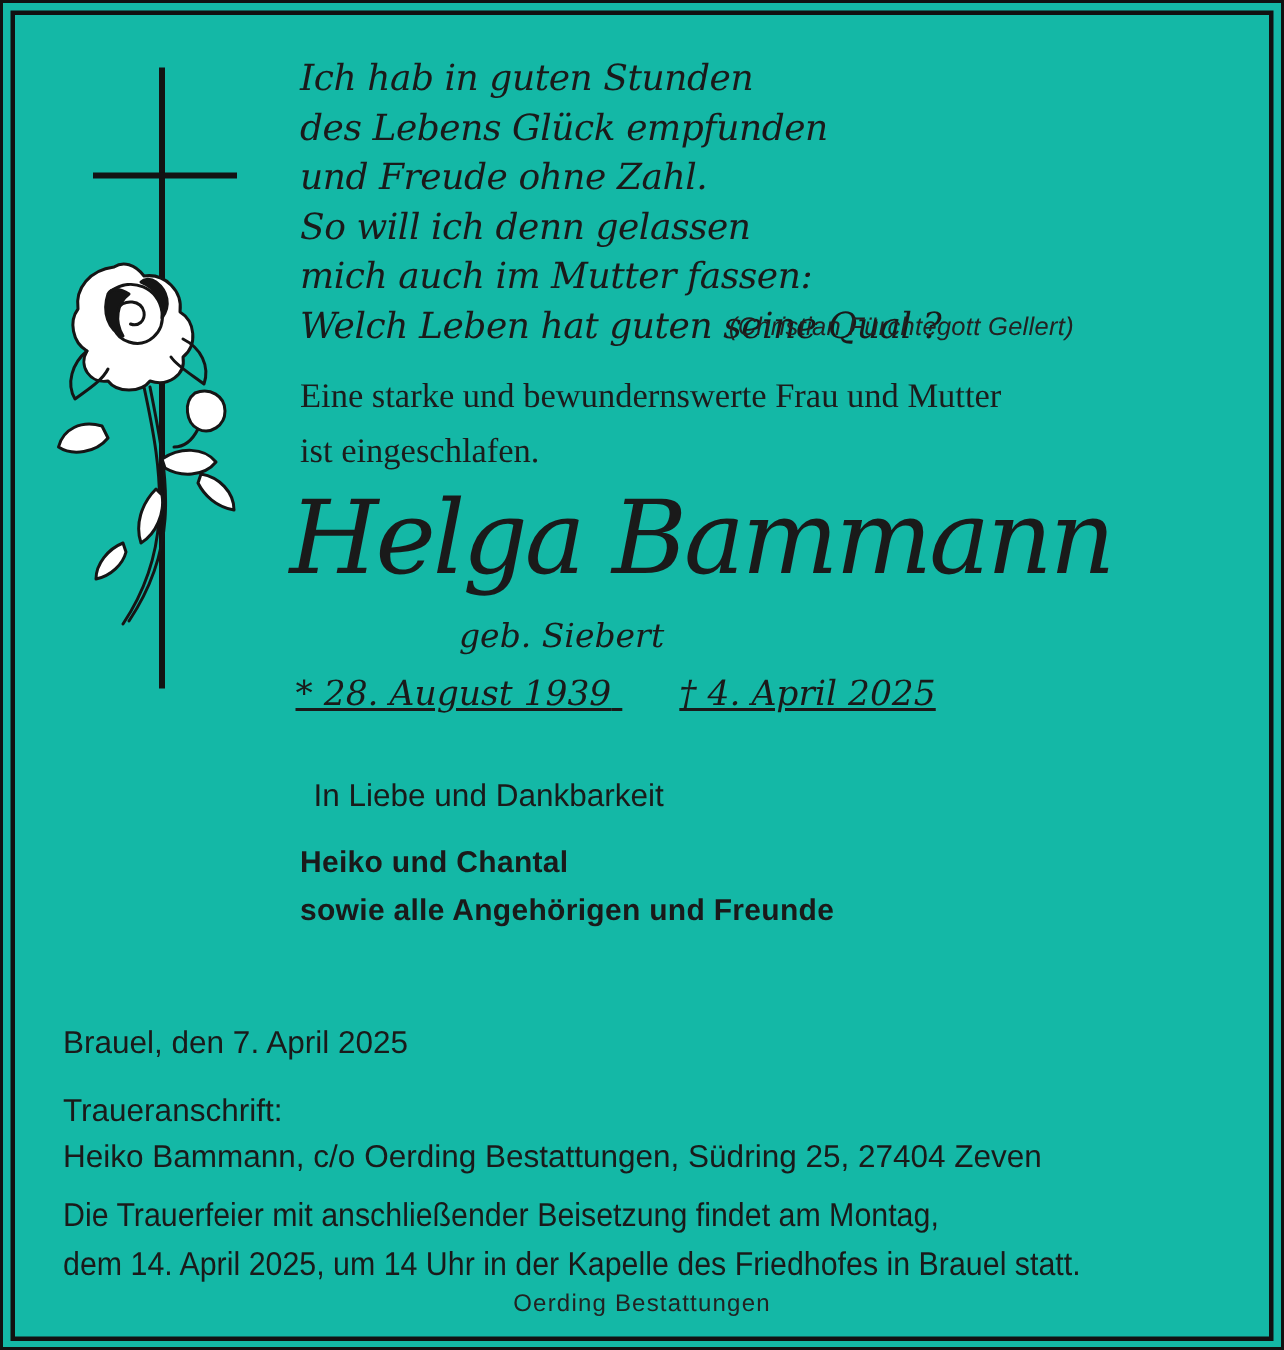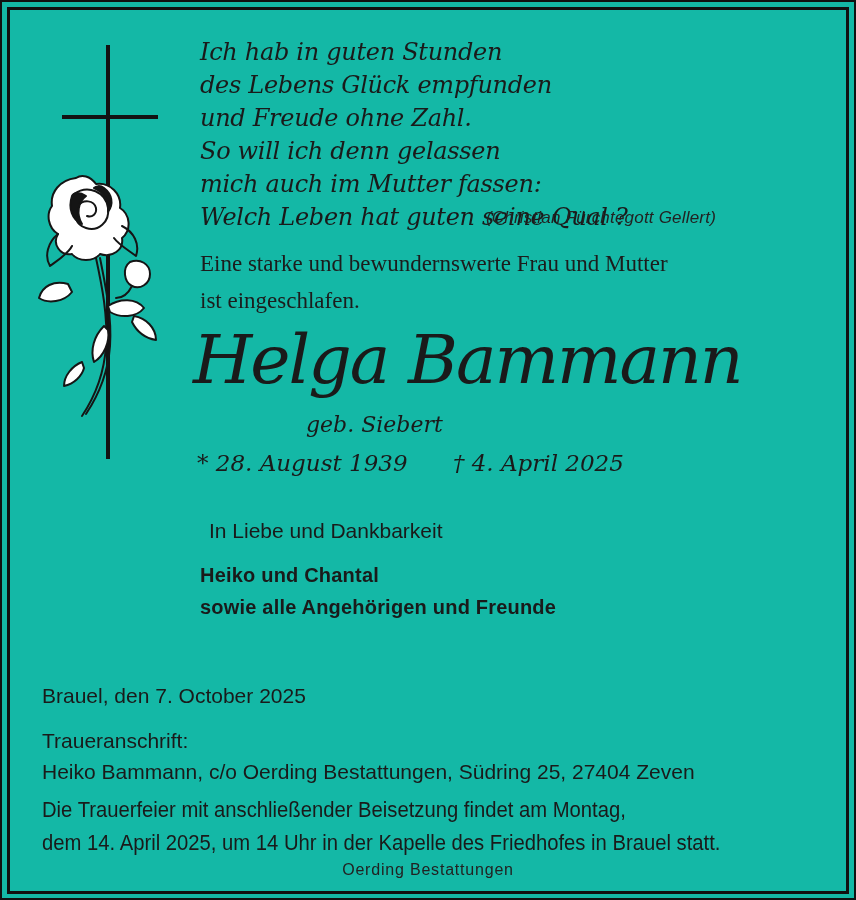--- a/index.html
+++ b/index.html
@@ -43,21 +43,21 @@
     white-space:nowrap;
   }
   .maiden{
     position:absolute;left:306px;top:412px;
     font-family:"DejaVu Serif", serif;font-style:italic;
     font-size:22px;white-space:nowrap;
   }
   .dates{
     position:absolute;left:197px;top:450px;
     font-family:"DejaVu Serif", serif;font-style:italic;
-    font-size:23px;white-space:nowrap;
+    font-size:23px;white-space:nowrap;text-decoration:underline;
   }
   .dates .death{margin-left:38px;}
   .mourn-intro{
     position:absolute;left:196px;top:519px;
     font-size:21px;white-space:nowrap;margin-left:13px;
   }
   .mourn-names{
     position:absolute;left:200px;top:559px;
     font-size:20px;font-weight:bold;line-height:32px;
     white-space:nowrap;letter-spacing:0.2px;
@@ -134,21 +134,21 @@
     <span class="death">† 4. April 2025</span>
   </div>
 
   <div class="mourn-intro">In Liebe und Dankbarkeit</div>
 
   <div class="mourn-names">
     <div>Heiko und Chantal</div>
     <div>sowie alle Angehörigen und Freunde</div>
   </div>
 
-  <div class="place-date">Brauel, den 7. October 2025</div>
+  <div class="place-date">Brauel, den 7. April 2025</div>
 
   <div class="address">
     <div>Traueranschrift:</div>
     <div>Heiko Bammann, c/o Oerding Bestattungen, Südring 25, 27404 Zeven</div>
   </div>
 
   <div class="funeral">
     <div>Die Trauerfeier mit anschließender Beisetzung findet am Montag,</div>
     <div>dem 14. April 2025, um 14 Uhr in der Kapelle des Friedhofes in Brauel statt.</div>
   </div>

